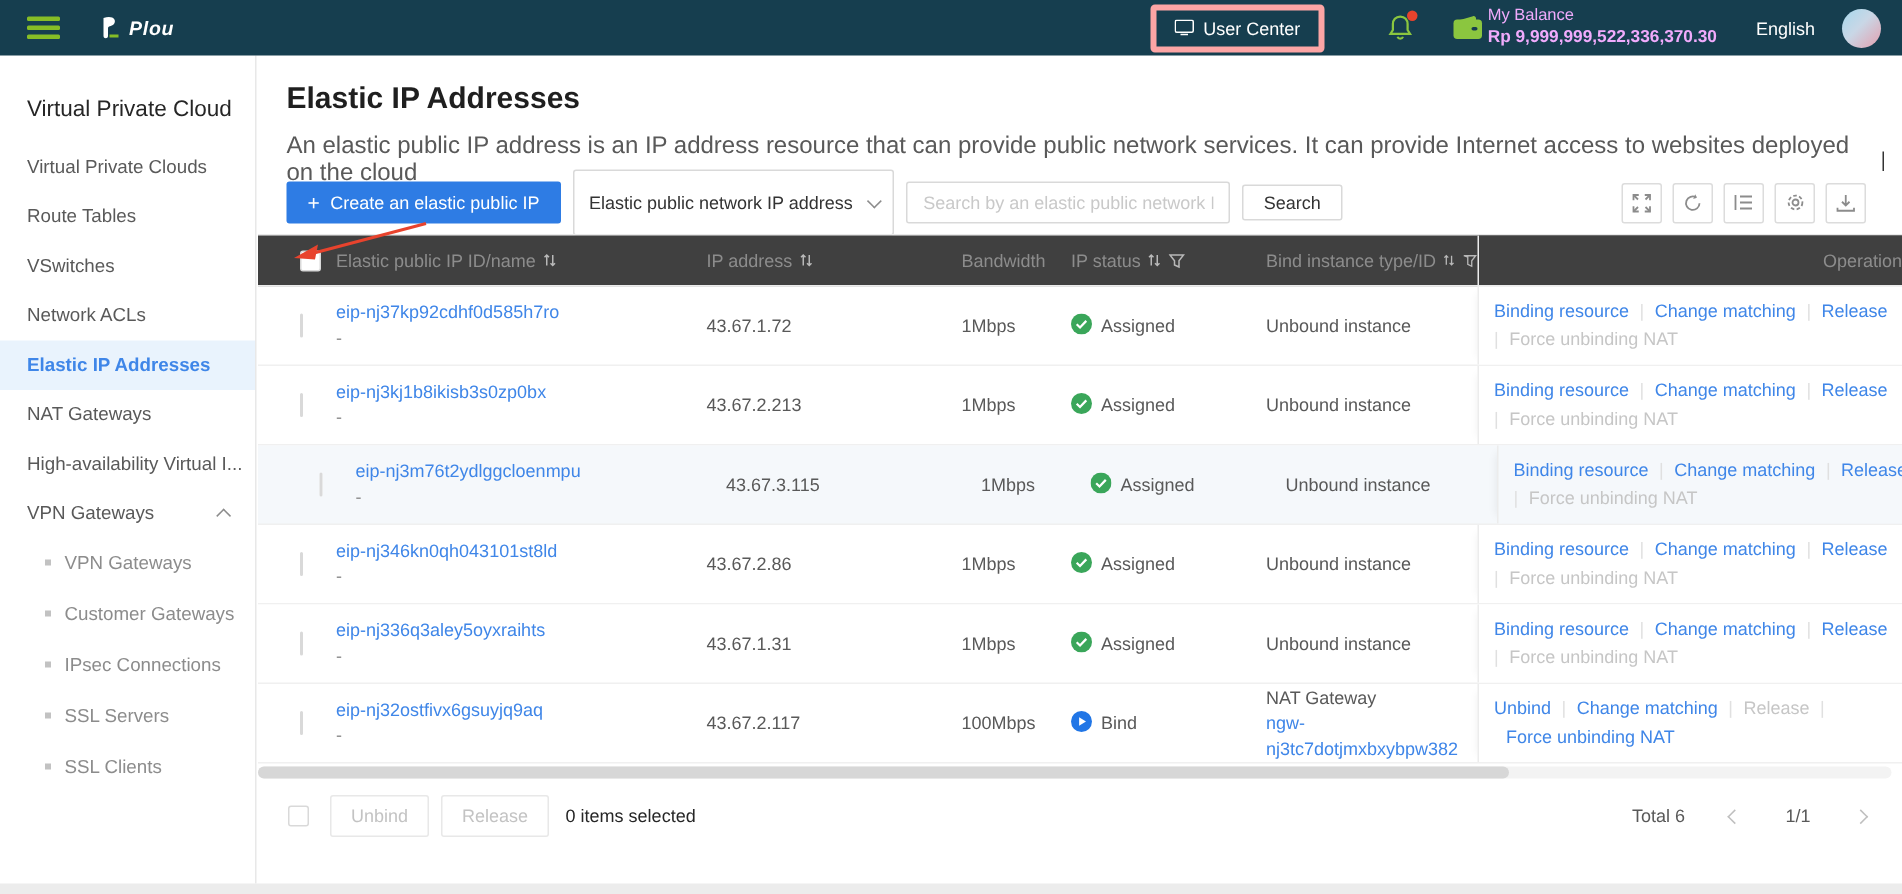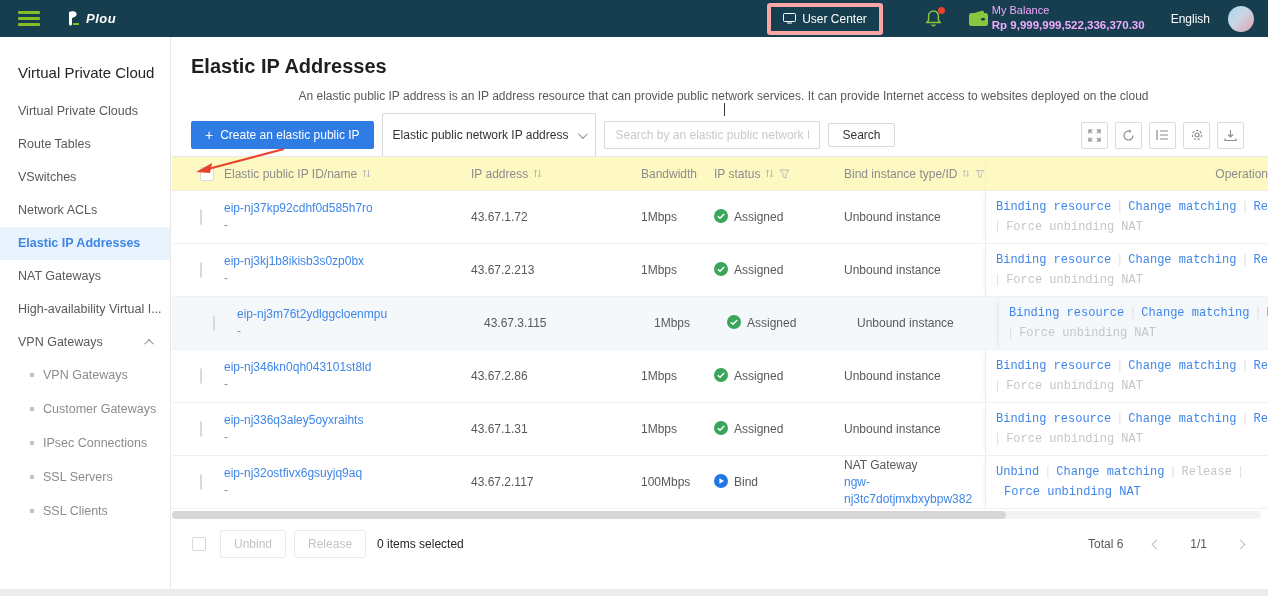--- a/index.html
+++ b/index.html
@@ -41,21 +41,21 @@
   .side-group { display:flex; align-items:center; justify-content:space-between;
     font-size:12.5px; color:#595959; padding:9px 16px 9px 18px; cursor:pointer; }
   .caret-up { width:7px; height:7px; border-left:1.5px solid #8c8c8c; border-top:1.5px solid #8c8c8c;
     transform:rotate(45deg) translateY(2px); }
   .side-sub { display:flex; align-items:center; gap:9px; font-size:12.5px; color:#8c8c8c;
     padding:10px 0 10px 30px; cursor:pointer; }
   .side-sub .sq { width:4px; height:4px; background:#c2c2c2; flex:none; }
   
   .content { position:absolute; top:37px; left:172px; width:1096px; height:552px; }
   .page-title { font-size:20px; font-weight:bold; color:#1f1f1f; padding:18px 0 0 19px; }
-  .page-desc { font-size:12px; color:#595959; padding:11px 12px 0 19px; display:flex; align-items:center;flex-direction:column; }
+  .page-desc { font-size:16px; color:#595959; padding:11px 12px 0 19px; display:flex; align-items:center; }
   .caret-bar { display:inline-block; width:1px; height:13px; background:#333; margin-left:1px; }
   
   .toolbar { position:absolute; top:84px; left:19px; right:24px; height:28px; display:flex; align-items:center; }
   .btn-create { height:28px; background:#2e7ce4; color:#fff; font-size:12px; border:none; border-radius:2px;
     padding:0 14px; display:flex; align-items:center; gap:7px; cursor:pointer; }
   .btn-create .plus { font-size:14px; font-weight:normal; }
   .dd { height:44px; border:1px solid #d9d9d9; border-radius:2px; margin-left:8px; display:flex;
     align-items:center; gap:10px; padding:0 10px; font-size:12px; color:#333; cursor:pointer; background:#fff; }
   .chev-down { width:7px; height:7px; border-right:1.2px solid #8c8c8c; border-bottom:1.2px solid #8c8c8c;
     transform:rotate(45deg) translateY(-2px); }
@@ -63,36 +63,36 @@
     font-size:12px; padding:0 10px; color:#333; font-family:"Liberation Sans",sans-serif; }
   .search-input::placeholder { color:#c9c9c9; }
   .btn-search { height:24px; border:1px solid #d9d9d9; background:#fff; border-radius:2px; margin-left:8px;
     font-size:12px; color:#333; padding:0 13px; cursor:pointer; }
   .tool-icons { margin-left:auto; display:flex; gap:7px; }
   .icon-btn { width:27px; height:27px; border:1px solid #dcdcdc; border-radius:2px; background:#fff;
     display:flex; align-items:center; justify-content:center; cursor:pointer; color:#8c8c8c; }
   
   .table { position:absolute; top:119px; left:0; width:1096px; border-top:1px solid #e9e9e9; }
   .trow { display:grid; grid-template-columns:44px 247px 170px 73px 130px 149px 283px; align-items:center; }
-  .thead { background:#fef9c3; height:34px; border-bottom:1px solid #ececec; }
+  .thead { background:#404040; height:34px; border-bottom:1px solid #ececec; }
   .thead .th { font-size:12px; color:#8c8c8c; display:flex; align-items:center; gap:5px; padding-left:8px;
     white-space:nowrap; }
   .tbody .trow { height:53px; border-bottom:1px solid #f0f0f0; background:#fff; }
   .tbody .trow.hl { background:#f5f8fb;padding-left:13px; }
   .cell { font-size:12px; color:#595959; padding-left:8px; line-height:17px; }
   .cell a.id-link { color:#3f86e8; text-decoration:none; cursor:pointer; }
   .cell .sub { color:#8c8c8c; }
   .cb { width:14px; height:14px; border:1px solid #d9d9d9; border-radius:2px; background:#fff;
     margin-left:20px; cursor:pointer; }
   .status { display:flex; align-items:flex-start; gap:6px; font-size:12px; color:#595959; }
   .ops-cell { padding-left:10px; border-left:1px solid #ececec; background:inherit; height:100%;
     display:flex; flex-direction:column; justify-content:center;
     box-shadow:-5px 0 6px -5px rgba(0,0,0,.08); }
   .ops-line { font-size:12px; line-height:19px; white-space:nowrap; }
-  .op { color:#3f86e8; text-decoration:none; cursor:pointer;font-family:Liberation Mono, monospace; }
+  .op { color:#3f86e8; text-decoration:none; cursor:pointer; }
   .op.disabled { color:#c6c6c6; cursor:default; }
   .sep { color:#e0e0e0; margin:0 7px; }
   .ops-line.indent { padding-left:8px; }
   
   .hscroll { position:absolute; top:474px; left:0; width:1089px; height:8px; background:#f3f3f3;
     border-radius:4px; }
   .hscroll .thumb { position:absolute; left:0; top:0; height:8px; width:834px; background:#d7d7d7;
     border-radius:4px; cursor:pointer; }
   
   .tfoot { position:absolute; top:492px; left:0; width:1072px; height:30px; display:flex; align-items:center; }

